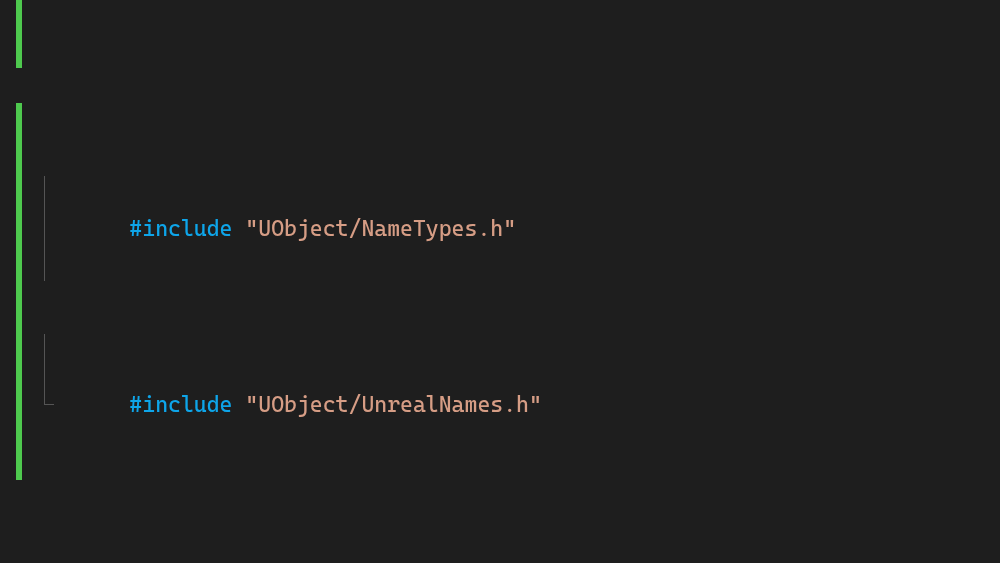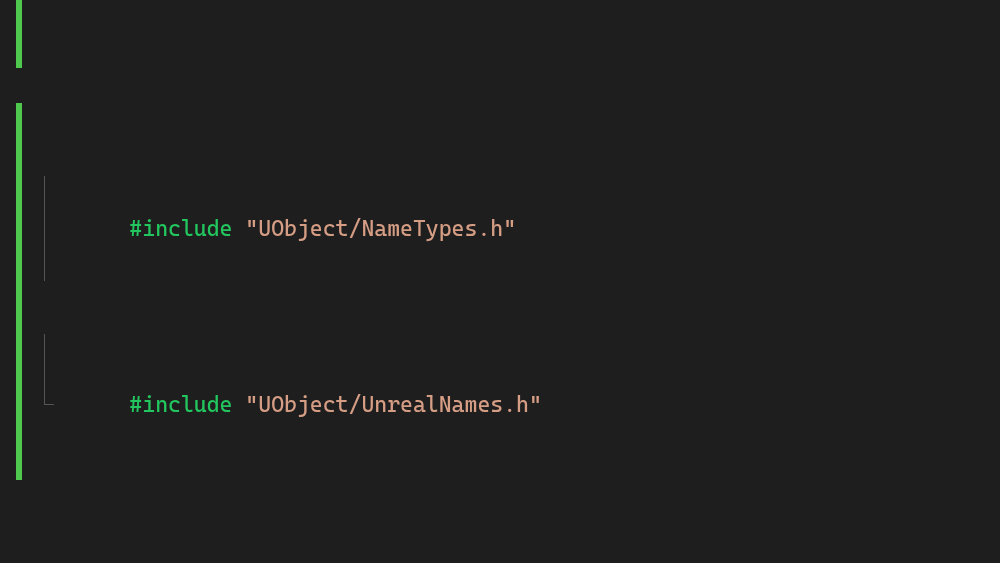--- a/index.html
+++ b/index.html
@@ -43,21 +43,21 @@
   .code{
     padding-left:8px;
   }
   .bracket-line{
     position:absolute;
     left:30px;
     top:0;bottom:0;
     border-left:1px solid #555;
   }
   
-  .kw{color:#22c55e;}          
+  .kw{color:#0ea5e9;}          
   .str{color:#d69d85;}
 </style>
 </head>
 <body>
 
 <div class="editor">
   <div class="diff-bar top"></div>
   <div class="diff-bar mid"></div>
 
   

